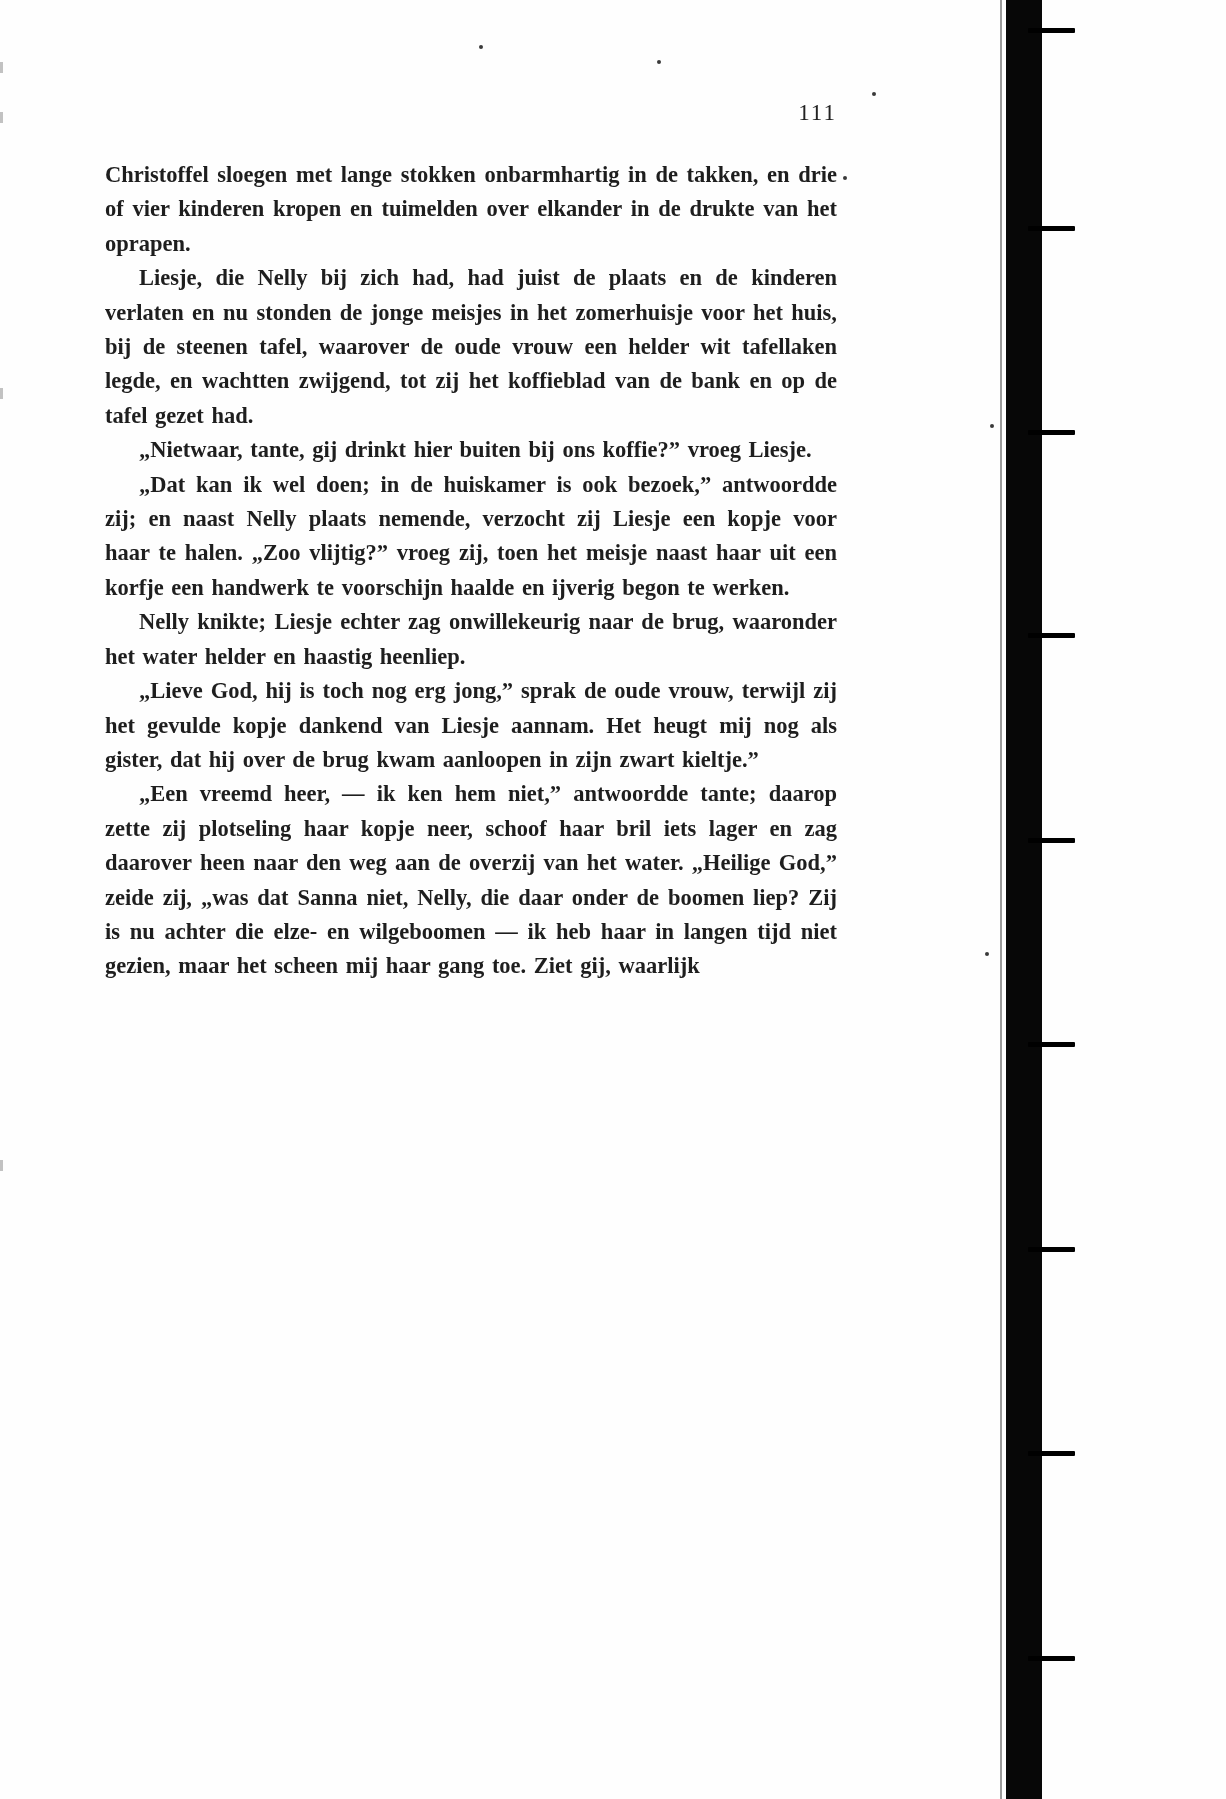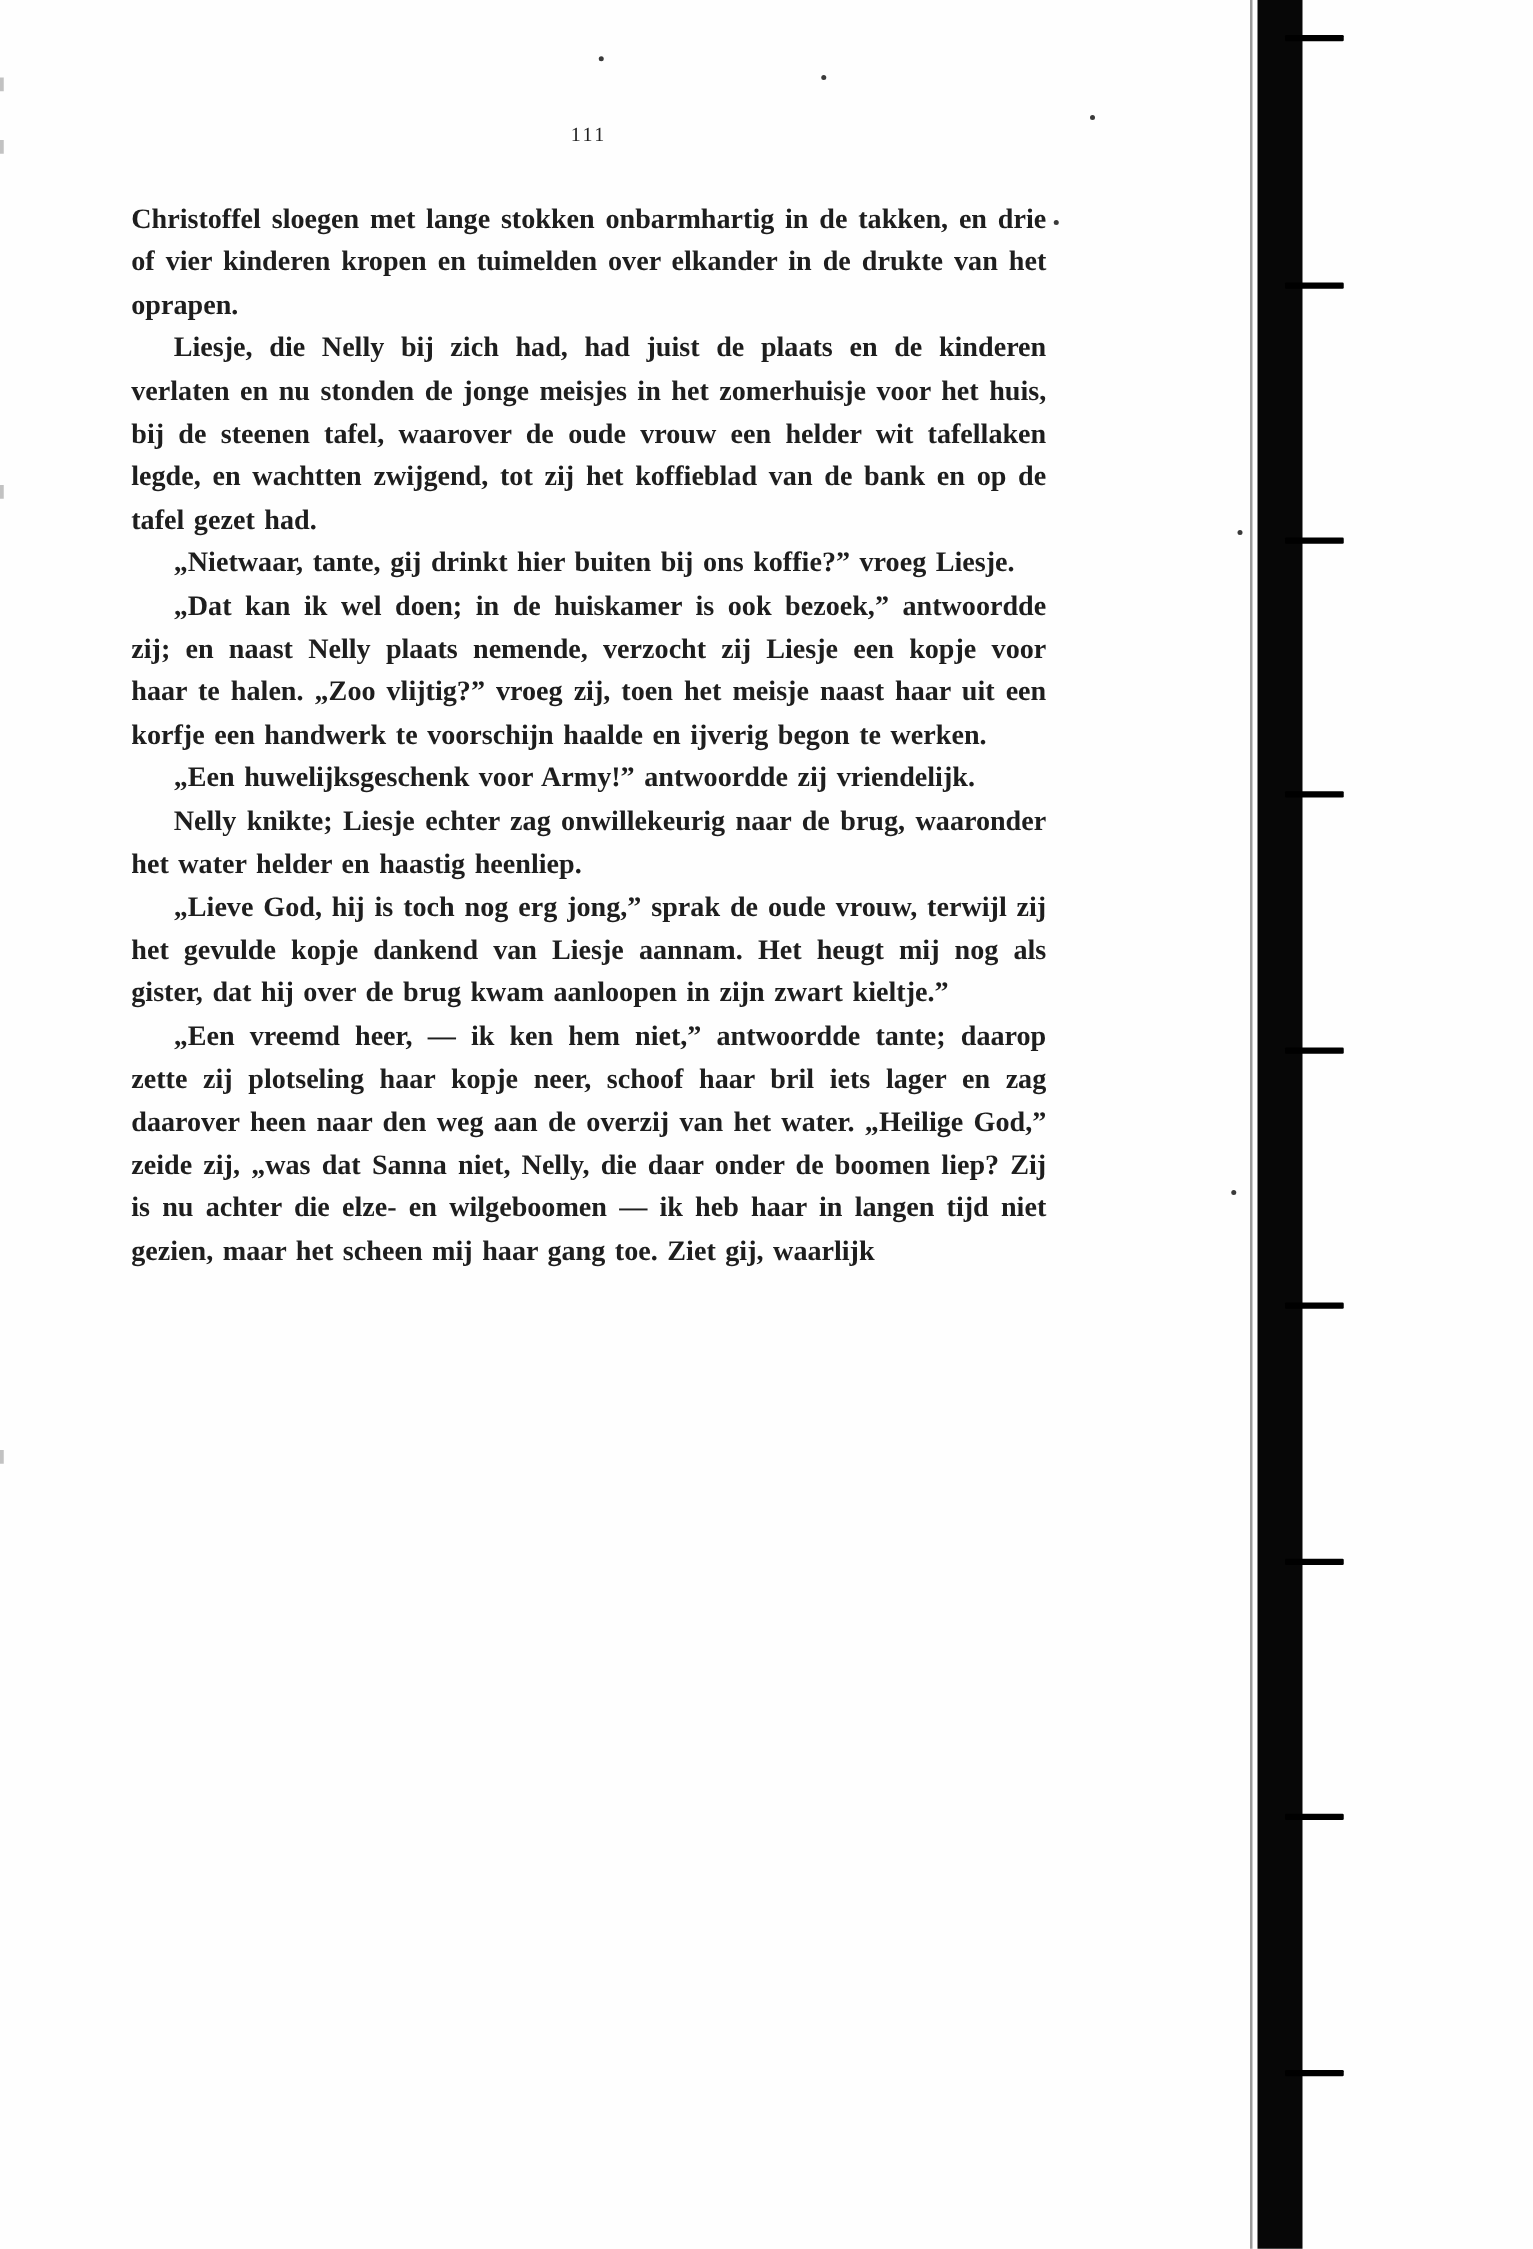--- a/index.html
+++ b/index.html
@@ -17,22 +17,22 @@
   }
   .page {
     position: absolute;
     inset: 0;
   }
   .page-number {
     position: absolute;
     left: 105px;
     top: 100px;
     width: 732px;
-    text-align: center;
-    font-size: 16px;
+    text-align: right;
+    font-size: 23px;
     letter-spacing: 2px;
     color: #222;
   }
   .text-block {
     position: absolute;
     left: 105px;
     top: 158px;
     width: 732px;
   }
   .para {
@@ -92,21 +92,20 @@
 
 <div class="page">
 
   <div class="page-number">111</div>
 
   <div class="text-block">
       <p class="para">Christoffel sloegen met lange stokken onbarmhartig in de takken, en drie of vier kinderen kropen en tuimelden over elkander in de drukte van het oprapen.</p>
       <p class="para indent">Liesje, die Nelly bij zich had, had juist de plaats en de kinderen verlaten en nu stonden de jonge meisjes in het zomerhuisje voor het huis, bij de steenen tafel, waarover de oude vrouw een helder wit tafellaken legde, en wachtten zwijgend, tot zij het koffieblad van de bank en op de tafel gezet had.</p>
       <p class="para indent">„Nietwaar, tante, gij drinkt hier buiten bij ons koffie?” vroeg Liesje.</p>
       <p class="para indent">„Dat kan ik wel doen; in de huiskamer is ook bezoek,” antwoordde zij; en naast Nelly plaats nemende, verzocht zij Liesje een kopje voor haar te halen. „Zoo vlijtig?” vroeg zij, toen het meisje naast haar uit een korfje een handwerk te voorschijn haalde en ijverig begon te werken.</p>
-      <p class="para indent">„Een huwelijksgeschenk voor Army!” antwoordde zij vriendelijk.</p>
       <p class="para indent">Nelly knikte; Liesje echter zag onwillekeurig naar de brug, waaronder het water helder en haastig heenliep.</p>
       <p class="para indent">„Lieve God, hij is toch nog erg jong,” sprak de oude vrouw, terwijl zij het gevulde kopje dankend van Liesje aannam. Het heugt mij nog als gister, dat hij over de brug kwam aanloopen in zijn zwart kieltje.”</p>
       <p class="para indent">„Een vreemd heer, — ik ken hem niet,” antwoordde tante; daarop zette zij plotseling haar kopje neer, schoof haar bril iets lager en zag daarover heen naar den weg aan de overzij van het water. „Heilige God,” zeide zij, „was dat Sanna niet, Nelly, die daar onder de boomen liep? Zij is nu achter die elze- en wilgeboomen — ik heb haar in langen tijd niet gezien, maar het scheen mij haar gang toe. Ziet gij, waarlijk</p>
     </div>
 
   <div class="scan-bar-inner-line"></div>
   <div class="scan-bar"></div>
   <div id="margin-artifacts">
       <div class="dash" style="top: 28px;"></div>
       <div class="dash" style="top: 226px;"></div>

